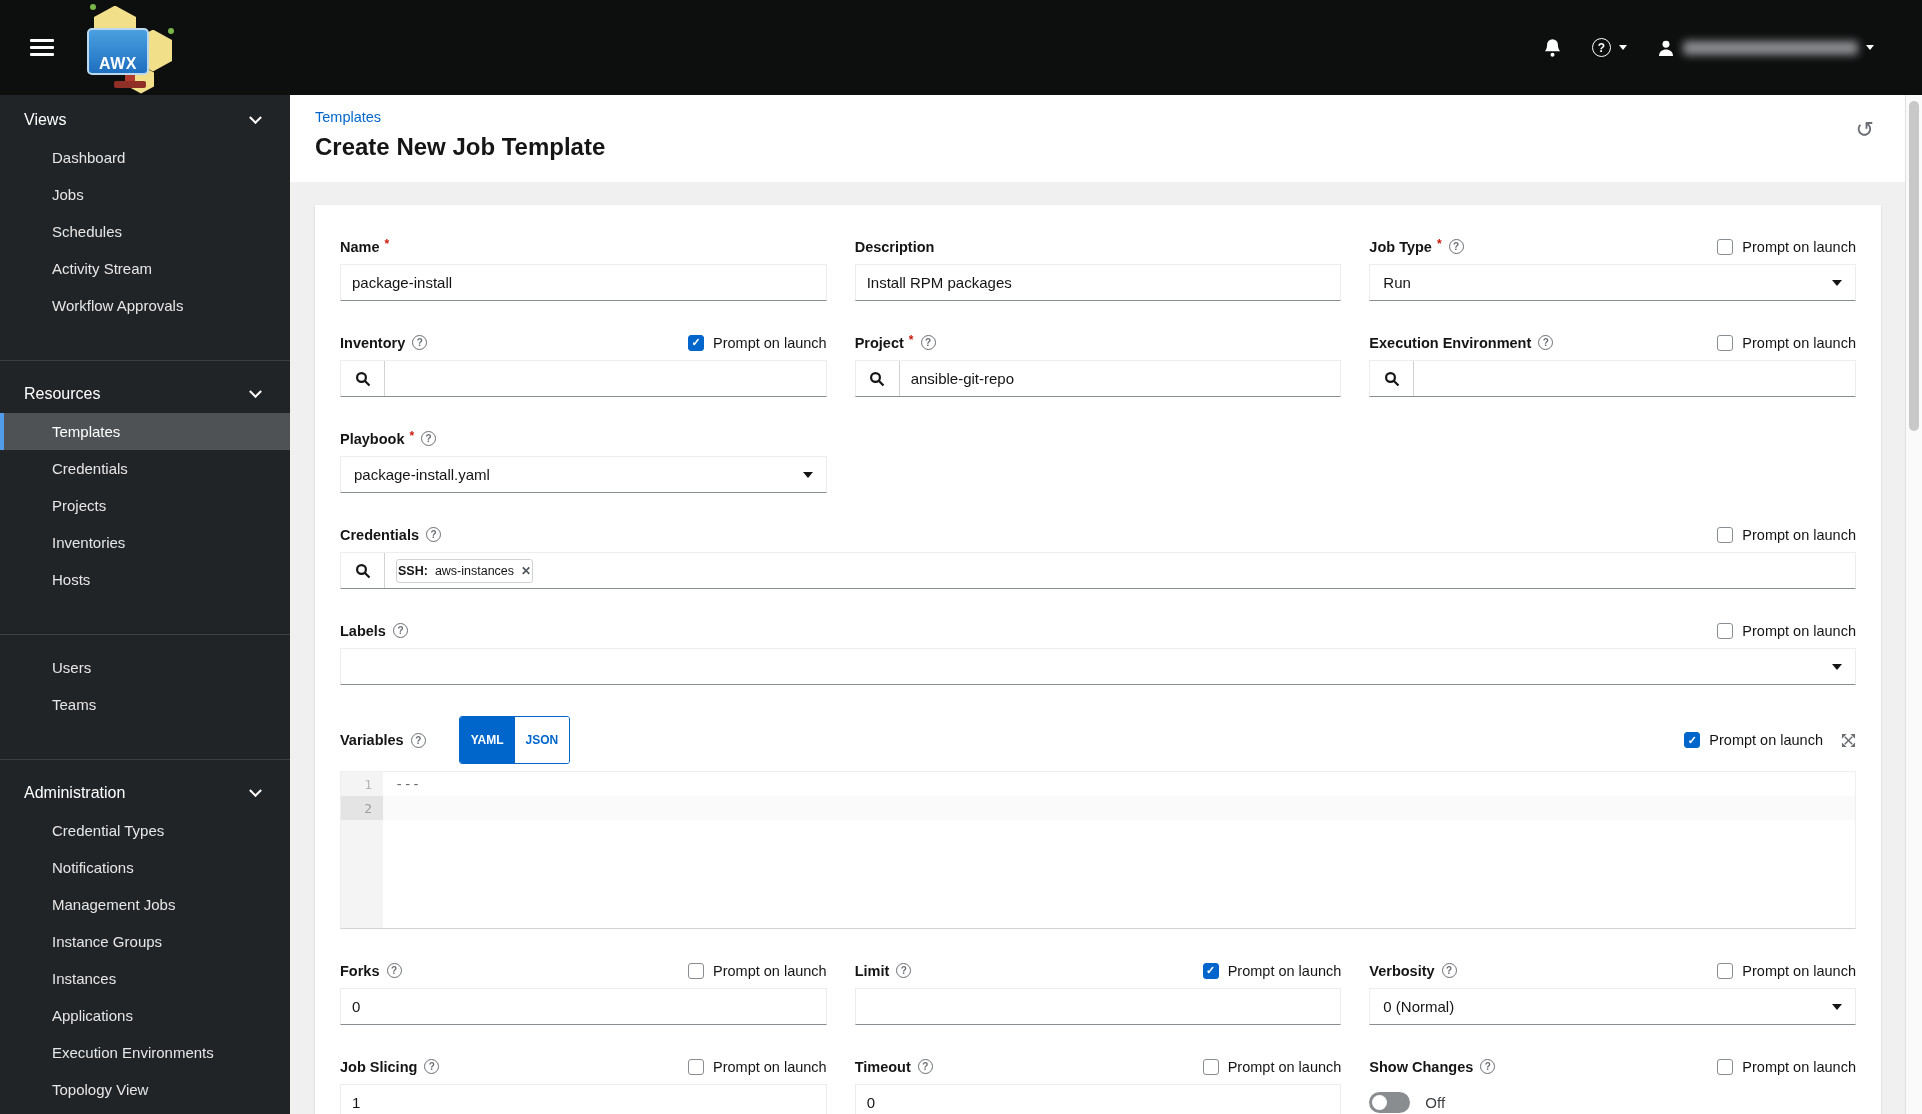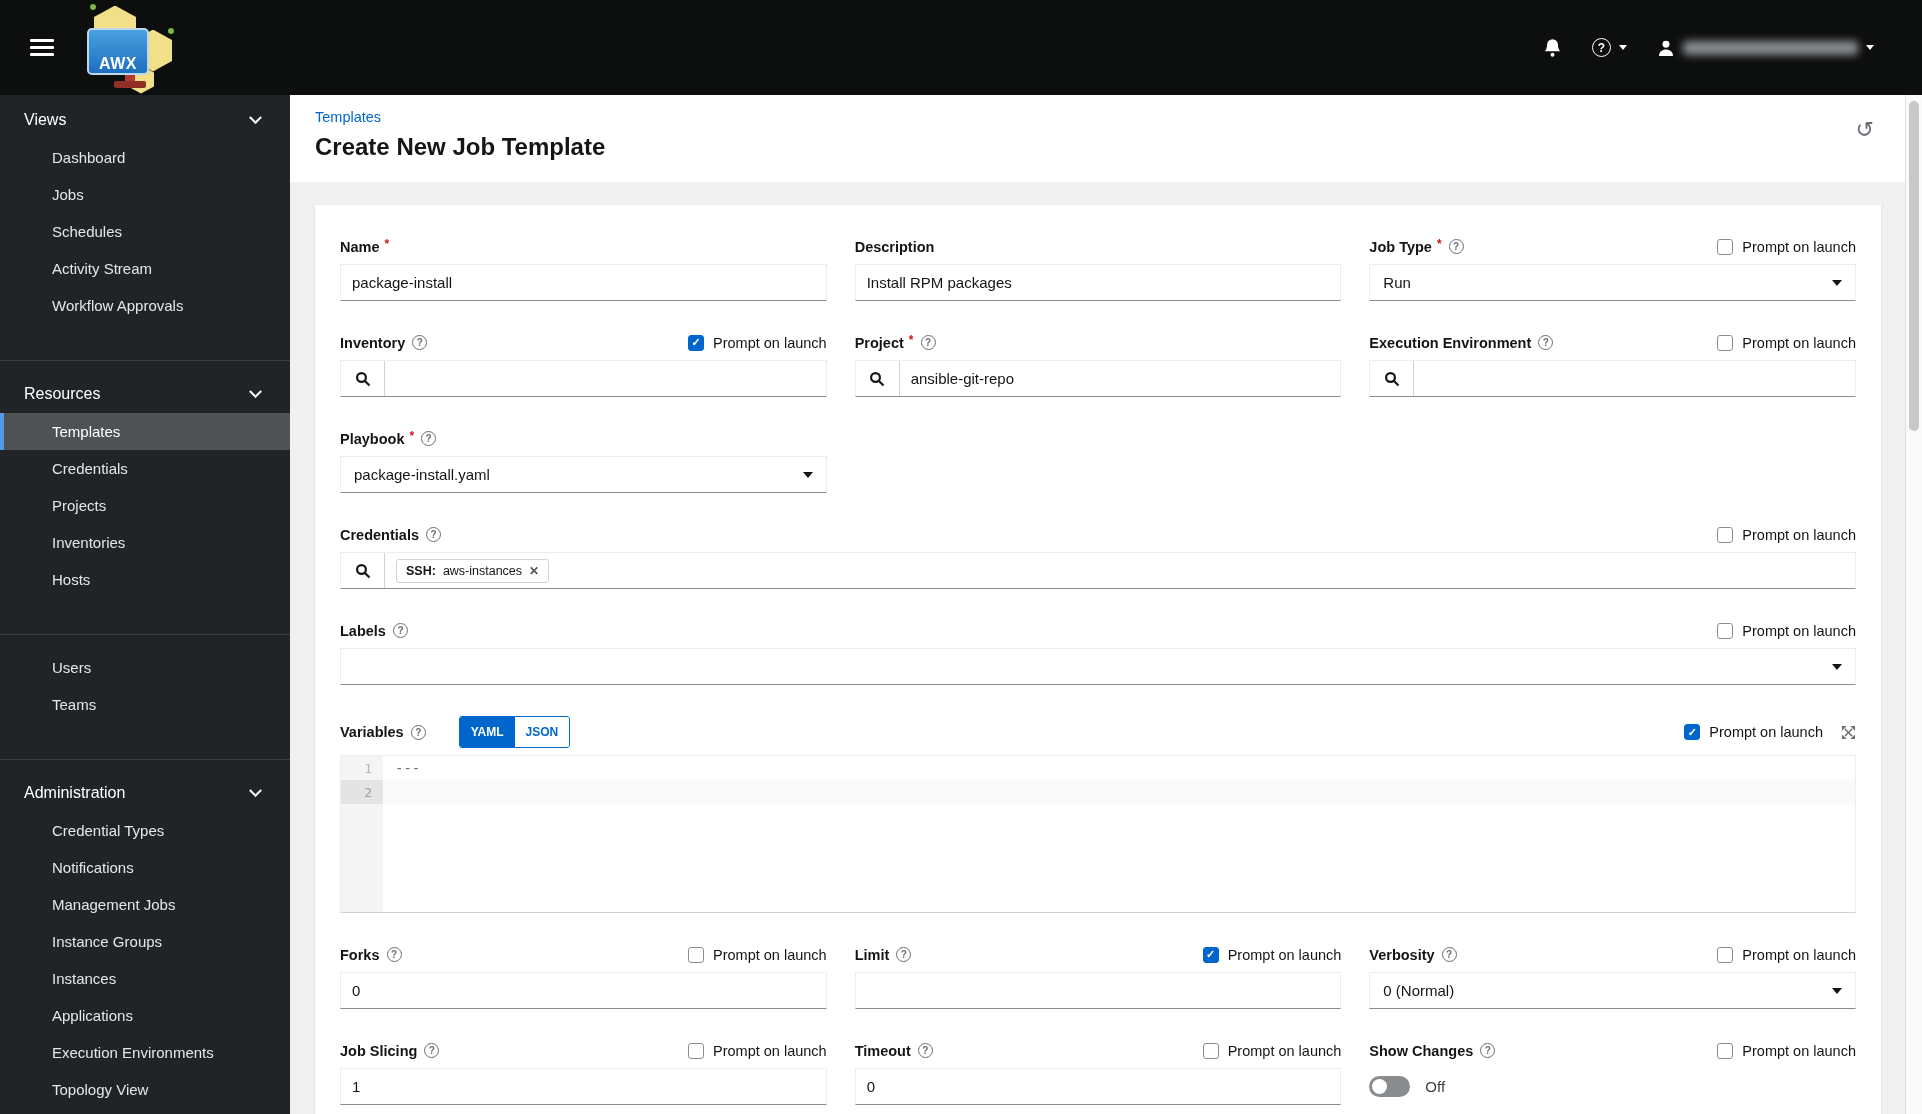--- a/index.html
+++ b/index.html
@@ -57,26 +57,26 @@
   .checkbox { width:16px; height:16px; border:1px solid #8a8d90; border-radius:3px; background:#fff; display:inline-flex; align-items:center; justify-content:center; }
   .checkbox.checked { background:#0066cc; border-color:#0066cc; }
   .checkbox.checked::after { content:"✓"; color:#fff; font-size:11px; font-weight:bold; }
 
   .text-input { width:100%; height:37px; border:1px solid #ededed; border-bottom:1px solid #8a8d90; background:#fff; padding:0 11px; font-size:15px; color:#151515; font-family:"Liberation Sans",sans-serif; outline:none; }
   .select { width:100%; height:37px; border:1px solid #ededed; border-bottom:1px solid #8a8d90; background:#fff; padding:8px 13px; display:flex; align-items:center; justify-content:space-between; font-size:15px; color:#151515; cursor:pointer; }
   .caret-b { width:0; height:0; border-left:5px solid transparent; border-right:5px solid transparent; border-top:6px solid #151515; }
   .lookup { width:100%; height:37px; border:1px solid #ededed; border-bottom:1px solid #8a8d90; background:#fff; display:flex; align-items:center; }
   .lookup-btn { width:44px; align-self:stretch; border:none; background:#fff; border-right:1px solid #d2d2d2; display:flex; align-items:center; justify-content:center; cursor:pointer; }
   .lookup-input { flex:1; border:none; outline:none; height:100%; padding:0 11px; font-size:15px; color:#151515; font-family:"Liberation Sans",sans-serif; }
-  .chip { display:inline-flex; align-items:center; gap:7px; border:1px solid #d2d2d2; border-radius:3px; background:#fff; padding:4px 9px; margin-left:11px; font-size:12.5px; color:#151515; }
+  .chip { display:inline-flex; align-items:center; gap:7px; border:1px solid #d2d2d2; border-radius:3px; background:#fff; padding:4px 1px; margin-left:11px; font-size:12.5px; color:#151515; }
   .chip .chip-type { font-weight:bold; }
   .chip-x { color:#51555a; font-weight:bold; font-size:12px; cursor:pointer; line-height:1; }
 
   .toggle-group { display:inline-flex; border:1px solid #0066cc; border-radius:3px; overflow:hidden; margin-left:26px; }
-  .tg-btn { padding:8px 11px; font-size:12px; font-weight:bold; background:#fff; color:#0066cc; cursor:pointer; }
+  .tg-btn { padding:16px 11px; font-size:12px; font-weight:bold; background:#fff; color:#0066cc; cursor:pointer; }
   .tg-btn.active { background:#0066cc; color:#fff; }
   .vars-right { display:flex; align-items:center; gap:18px; }
 
   .editor { display:flex; height:158px; border:1px solid #efefef; border-bottom-color:#d2d2d2; overflow:hidden; }
   .editor-gutter { width:42px; background:#f4f4f4; }
   .gut-cell { height:24px; display:flex; align-items:center; justify-content:flex-end; padding-right:11px; color:#b4b6b8; font-family:"DejaVu Sans Mono",monospace; font-size:13px; }
   .gut-cell.active { background:#e4e4e4; color:#9a9c9e; }
   .editor-body { flex:1; background:#fff; }
   .code-line { height:24px; display:flex; align-items:center; padding-left:12px; font-family:"DejaVu Sans Mono",monospace; font-size:14px; color:#6a6e73; }
   .code-line.active { background:#fafafa; }

